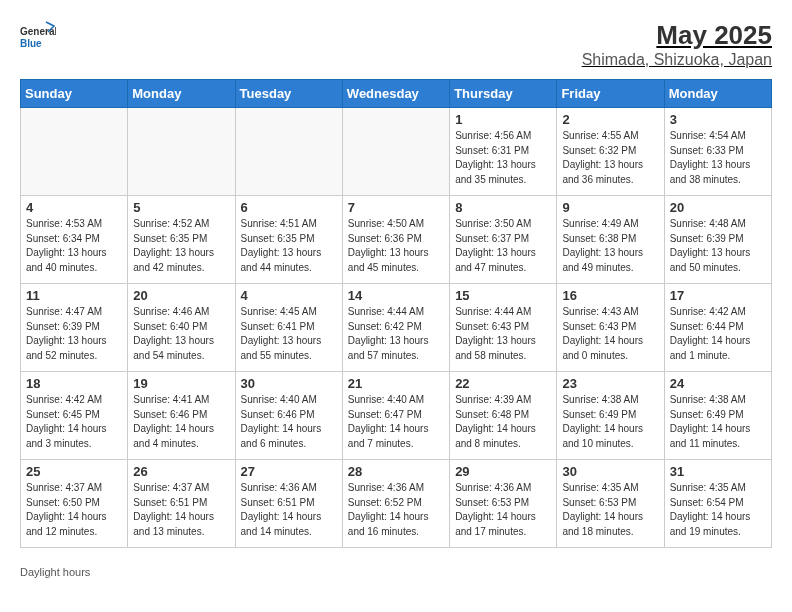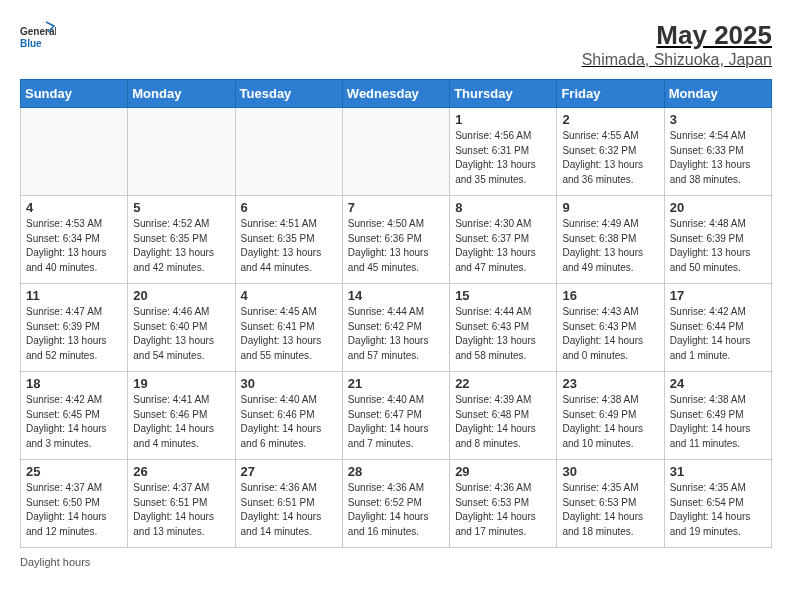--- a/index.html
+++ b/index.html
@@ -64,21 +64,21 @@
       font-size: 13px;
       font-weight: bold;
       margin-bottom: 2px;
     }
     .day-detail {
       font-size: 10px;
       line-height: 1.45;
       color: #333;
     }
     .footer-note {
-      margin-top: 8px;
+      margin-top: 18px;
       font-size: 11px;
       color: #555;
     }
   </style>
 </head>
 <body>
 
 <div class="header-area">
   <div class="logo">
     <svg width="36" height="36" viewBox="0 0 36 36">
@@ -158,21 +158,21 @@
         </td>
         <td>
           <div class="day-number">7</div>
           <div class="day-detail">Sunrise: 4:50 AM
 Sunset: 6:36 PM
 Daylight: 13 hours
 and 45 minutes.</div>
         </td>
         <td>
           <div class="day-number">8</div>
-          <div class="day-detail">Sunrise: 4:30 AM
+          <div class="day-detail">Sunrise: 3:50 AM
 Sunset: 6:37 PM
 Daylight: 13 hours
 and 47 minutes.</div>
         </td>
         <td>
           <div class="day-number">9</div>
           <div class="day-detail">Sunrise: 4:49 AM
 Sunset: 6:38 PM
 Daylight: 13 hours
 and 49 minutes.</div>

